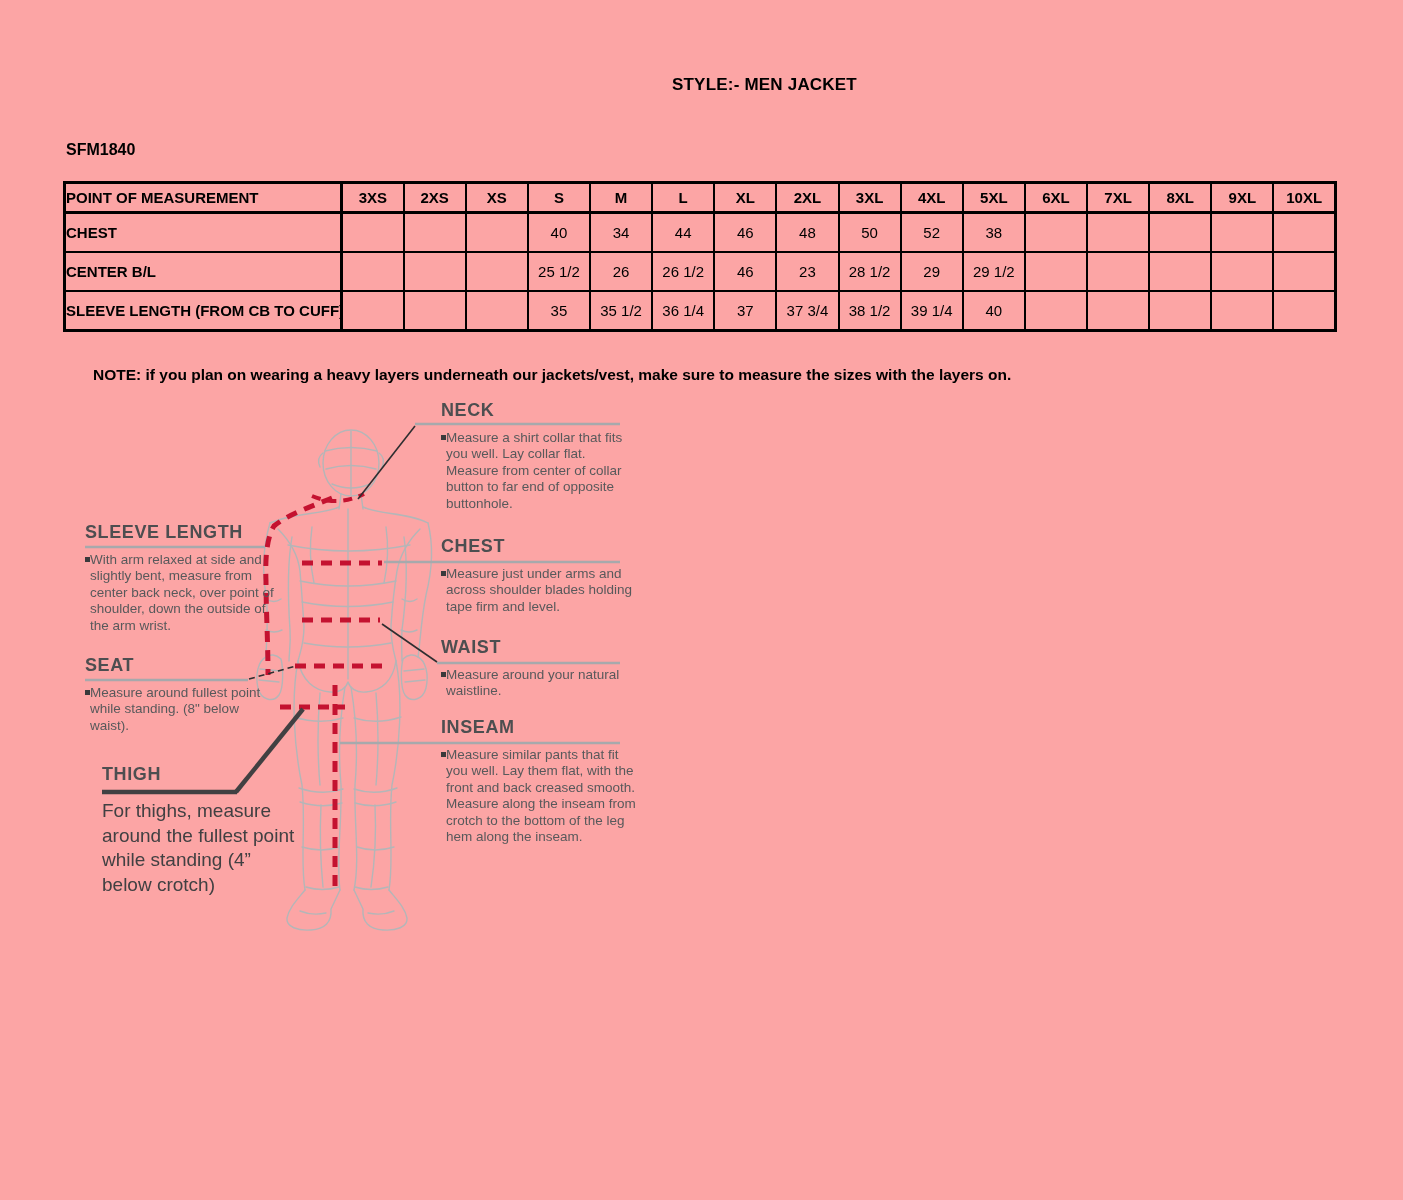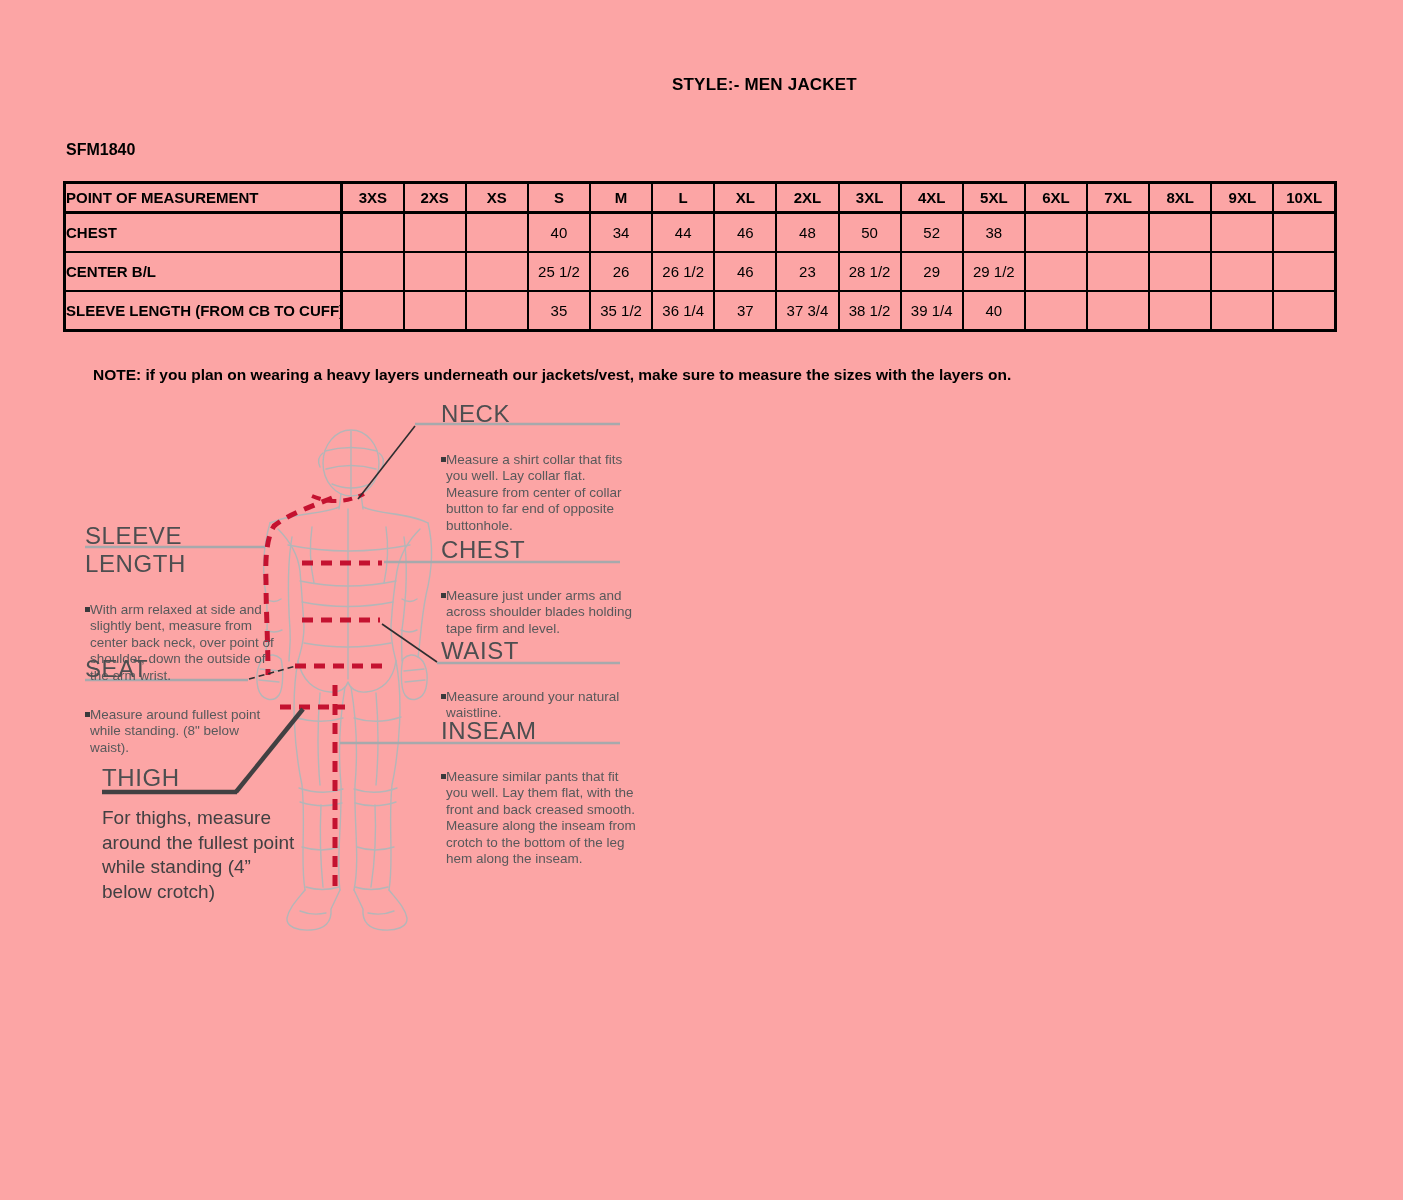--- a/index.html
+++ b/index.html
@@ -22,22 +22,22 @@
   .bodyline{stroke:var(--body-outline,#b4b6b8);stroke-width:1.4;fill:none;
         stroke-linecap:round;stroke-linejoin:round;}
   .measure{stroke:var(--measure-line,#c41230);stroke-width:5;fill:none;stroke-dasharray:11 8;}
   .measure.thin{stroke-width:4;stroke-dasharray:9 7;}
   .rule{stroke:var(--callout-gray,#a7a9ac);stroke-width:2.5;fill:none;}
   .pointer{stroke:var(--callout-black,#2e2e30);stroke-width:1.6;fill:none;}
   .pointer.dashed{stroke-dasharray:6 4;}
   .thick{stroke:var(--thigh-dark,#414042);stroke-width:4.5;fill:none;}
 
   .guide{position:absolute;}
-  .g-head{font-size:24px;letter-spacing:.6px;color:var(--heading-gray,#4d4e50);
-        margin:0 0 24px 0;font-weight:normal;}
+  .g-head{font-size:18px;letter-spacing:.6px;color:var(--heading-gray,#4d4e50);
+        margin:0 0 9px 0;font-weight:bold;}
   .g-row{display:flex;}
   .bullet{width:5px;height:5px;background:#3a3a3c;margin-top:5px;flex:0 0 auto;}
   .g-text{font-size:13.5px;line-height:1.22;color:var(--text-gray,#58595b);}
   .g-neck{left:441px;top:400px;width:192px;}
   .g-chest{left:441px;top:536px;width:196px;}
   .g-waist{left:441px;top:637px;width:182px;}
   .g-inseam{left:441px;top:717px;width:196px;}
   .g-sleeve{left:85px;top:522px;width:202px;}
   .g-seat{left:85px;top:655px;width:182px;}
   .g-thigh{left:102px;top:764px;width:198px;}

